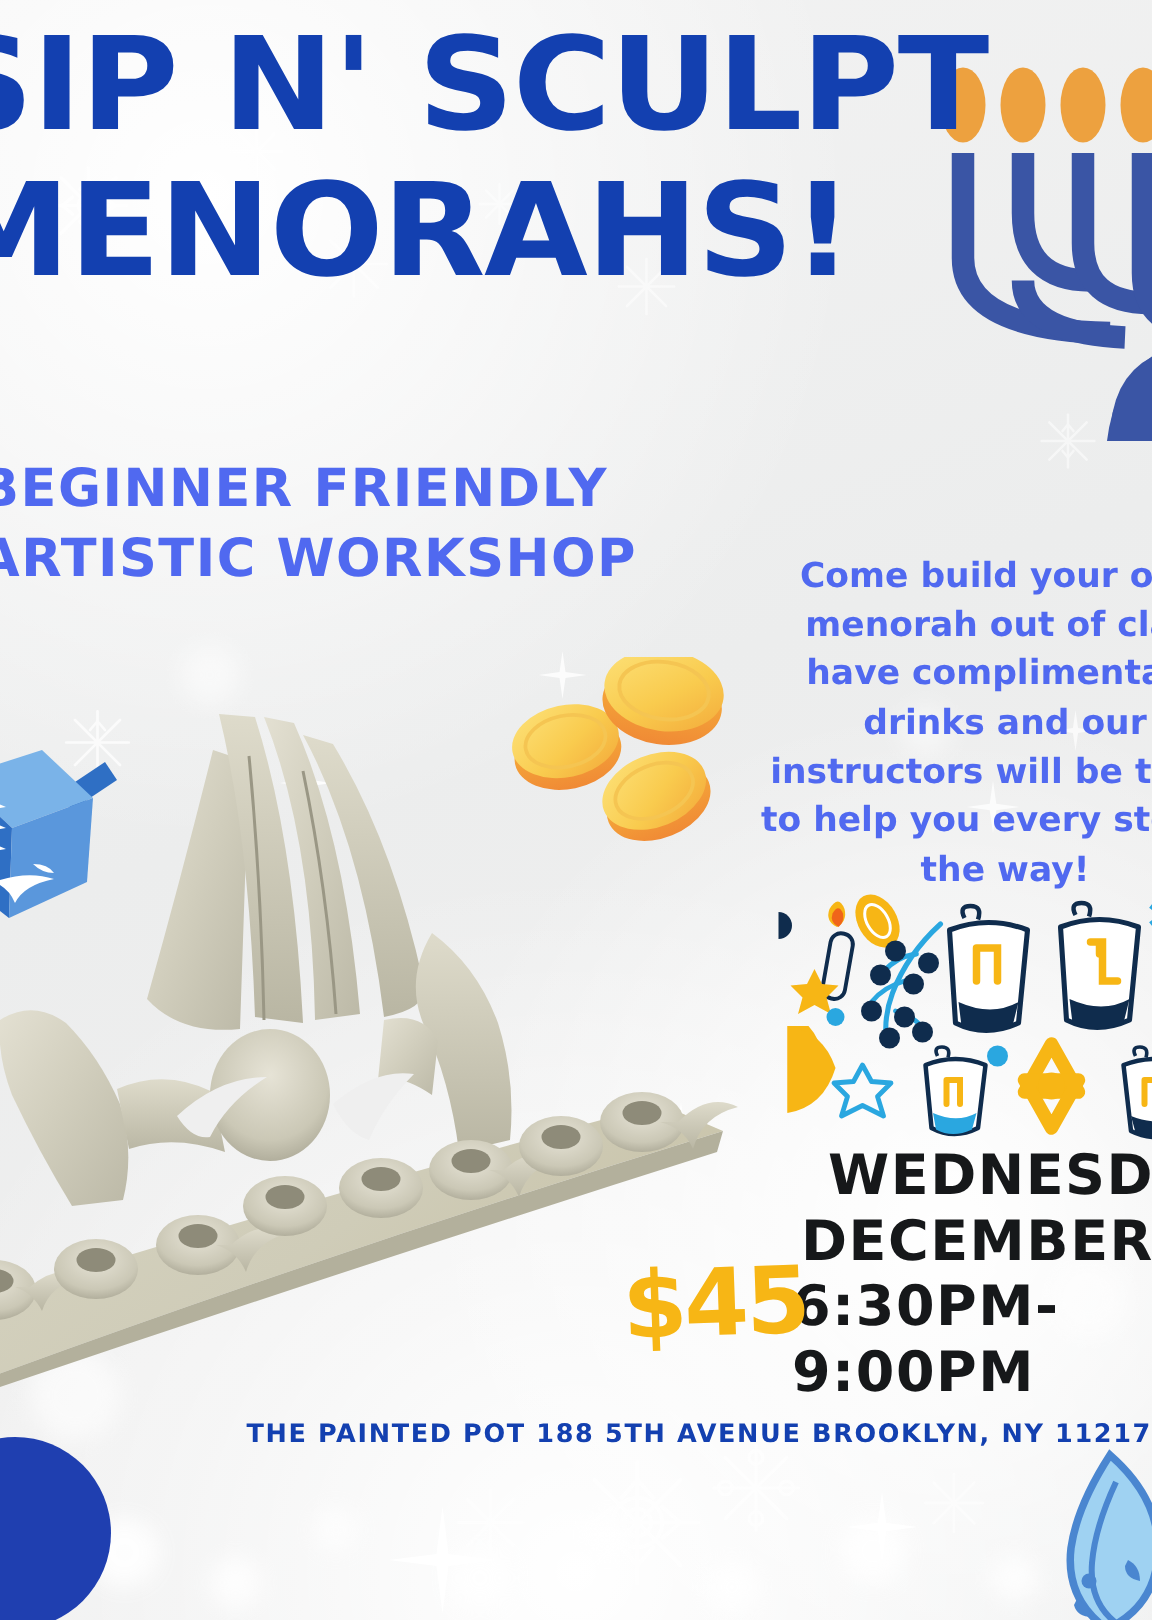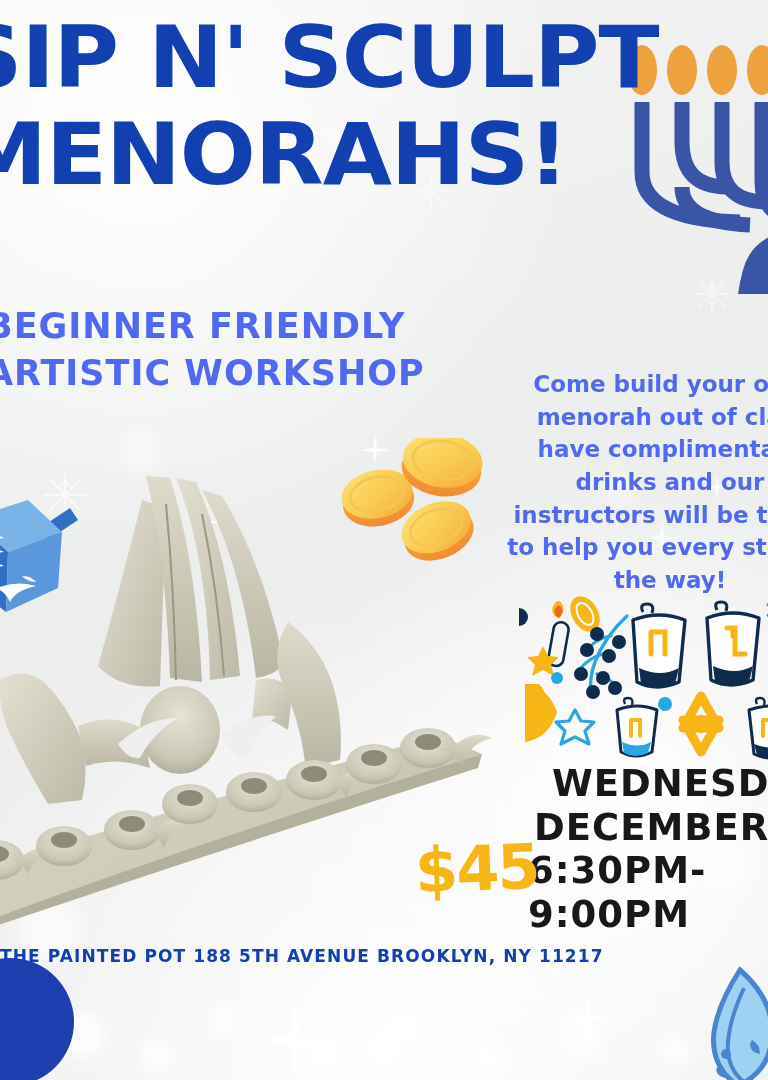--- a/index.html
+++ b/index.html
@@ -94,21 +94,21 @@
     font-weight:700;
     font-size:62px;
     color:#f7b615;
     letter-spacing:-2px;
     transform:rotate(-2deg);
   }
 
   
   .footer {
     position:absolute; left:0; top:946px; width:768px; z-index:7;
-    text-align:left;
+    text-align:right;
     font-family:"DejaVu Sans", sans-serif;
     font-weight:700;
     font-size:17px;
     letter-spacing:1.1px;
     color:#1340b0;
     text-transform:uppercase;
   }
 
   
   .clay-photo {

